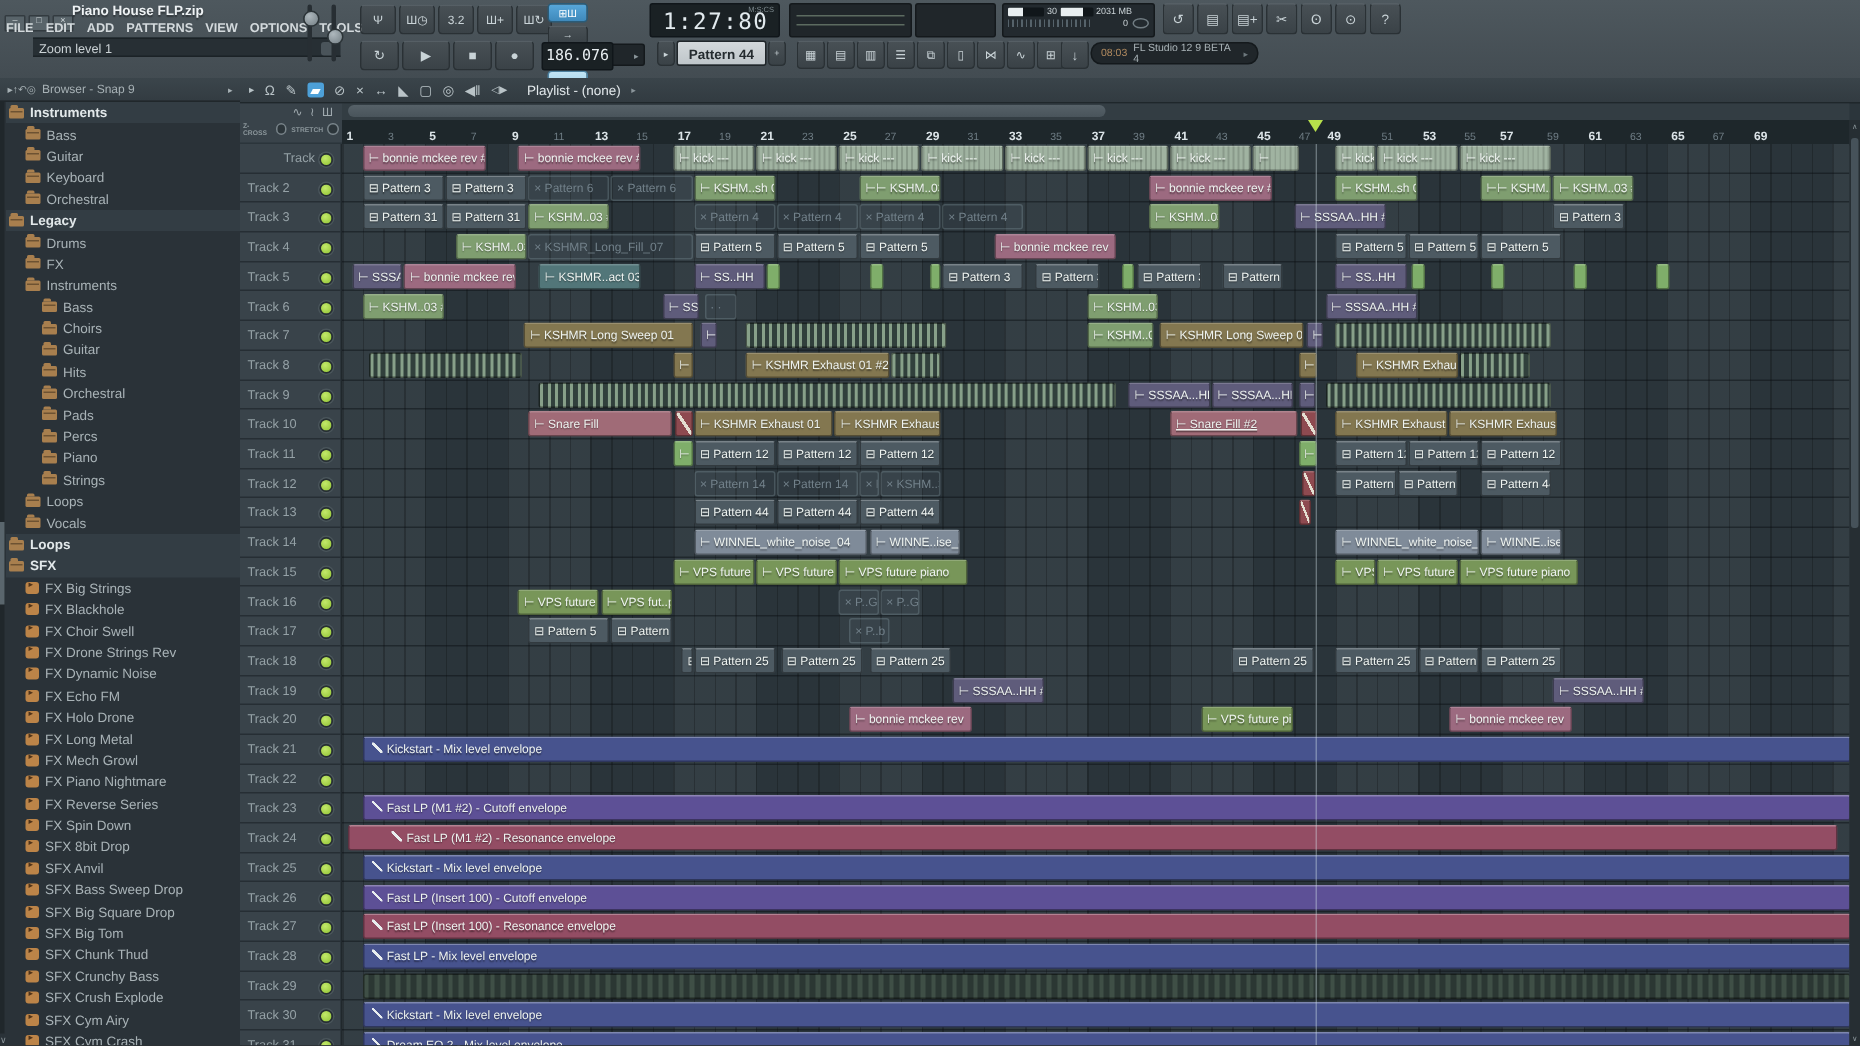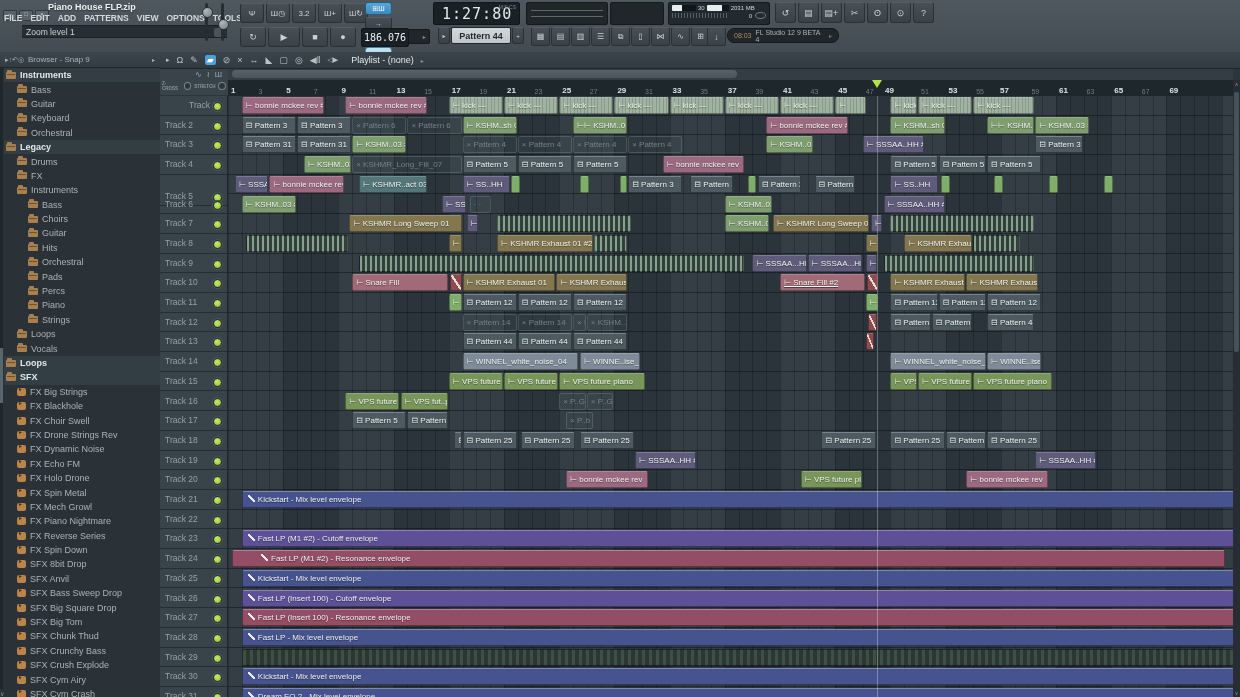--- a/index.html
+++ b/index.html
@@ -377,21 +377,21 @@
           <span>FX Echo FM</span>
         </div>
         <div class="br-item">
           <span style="display: inline-block; width: 13px; flex: 0 0 auto;"></span>
           <span class="ic-file"></span>
           <span>FX Holo Drone</span>
         </div>
         <div class="br-item">
           <span style="display: inline-block; width: 13px; flex: 0 0 auto;"></span>
           <span class="ic-file"></span>
-          <span>FX Spin Metal</span>
+          <span>FX Long Metal</span>
         </div>
         <div class="br-item">
           <span style="display: inline-block; width: 13px; flex: 0 0 auto;"></span>
           <span class="ic-file"></span>
           <span>FX Mech Growl</span>
         </div>
         <div class="br-item">
           <span style="display: inline-block; width: 13px; flex: 0 0 auto;"></span>
           <span class="ic-file"></span>
           <span>FX Piano Nightmare</span>
@@ -538,21 +538,21 @@
         <span class="tick" style="left: 913.8px;">67</span>
         <span class="tick b" style="left: 941.4px;">69</span>
         <div id="playcursor" style="left: 643.6px;"></div>
       </div>
 
     <div id="headers" class="abs">
         <div class="hcell" style="top: 0px; padding-left: 29px;">Track 1<div class="dot"></div></div>
         <div class="hcell" style="top: 19.7px;">Track 2<div class="dot"></div></div>
         <div class="hcell" style="top: 39.4px;">Track 3<div class="dot"></div></div>
         <div class="hcell" style="top: 59.1px;">Track 4<div class="dot"></div></div>
-        <div class="hcell" style="top: 78.8px; margin-top: 12px;">Track 5<div class="dot"></div></div>
+        <div class="hcell" style="top: 78.8px;">Track 5<div class="dot"></div></div>
         <div class="hcell" style="top: 98.5px;">Track 6<div class="dot"></div></div>
         <div class="hcell" style="top: 118.2px;">Track 7<div class="dot"></div></div>
         <div class="hcell" style="top: 137.9px;">Track 8<div class="dot"></div></div>
         <div class="hcell" style="top: 157.6px;">Track 9<div class="dot"></div></div>
         <div class="hcell" style="top: 177.3px;">Track 10<div class="dot"></div></div>
         <div class="hcell" style="top: 197px;">Track 11<div class="dot"></div></div>
         <div class="hcell" style="top: 216.7px;">Track 12<div class="dot"></div></div>
         <div class="hcell" style="top: 236.4px;">Track 13<div class="dot"></div></div>
         <div class="hcell" style="top: 256.1px;">Track 14<div class="dot"></div></div>
         <div class="hcell" style="top: 275.8px;">Track 15<div class="dot"></div></div>

